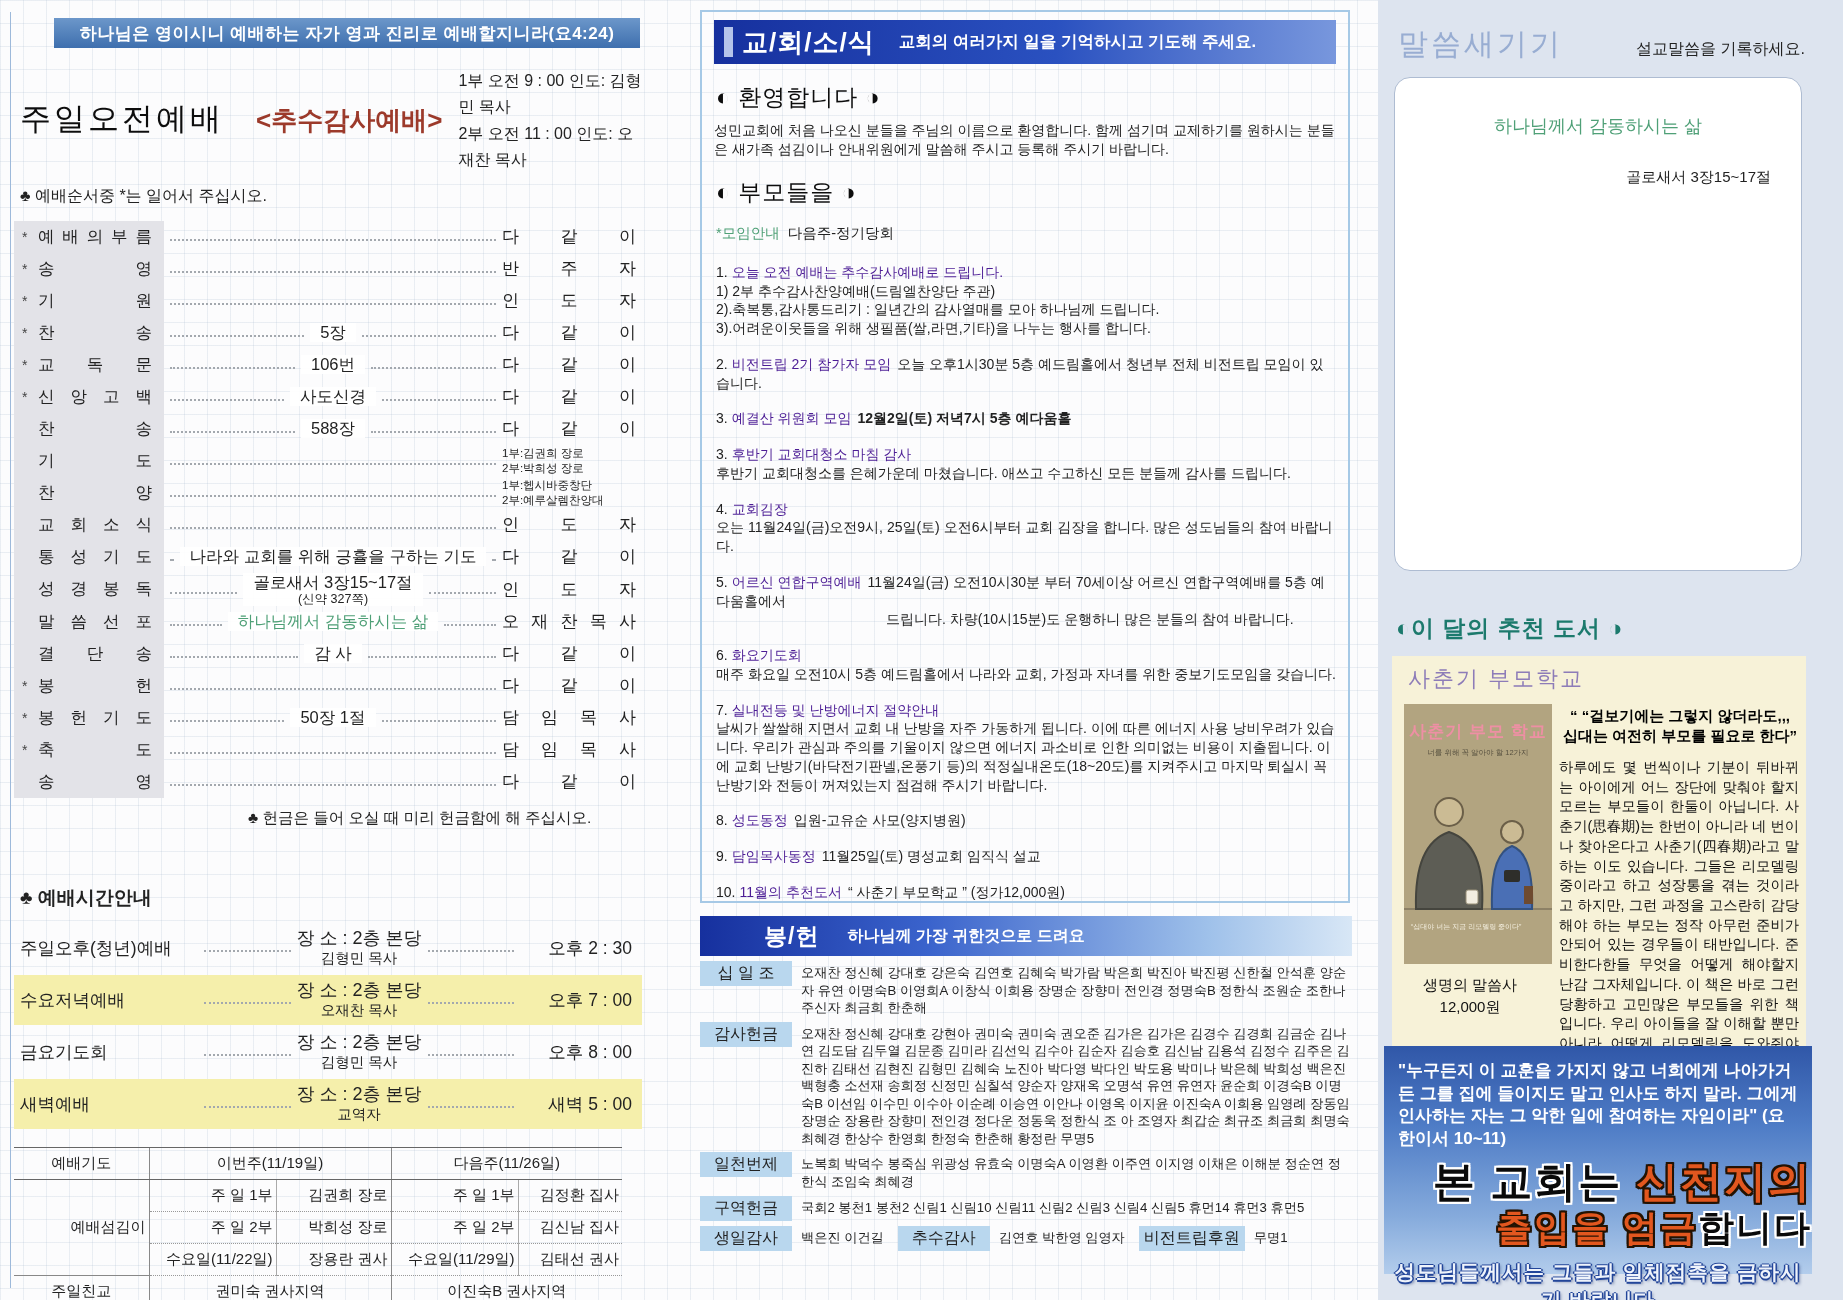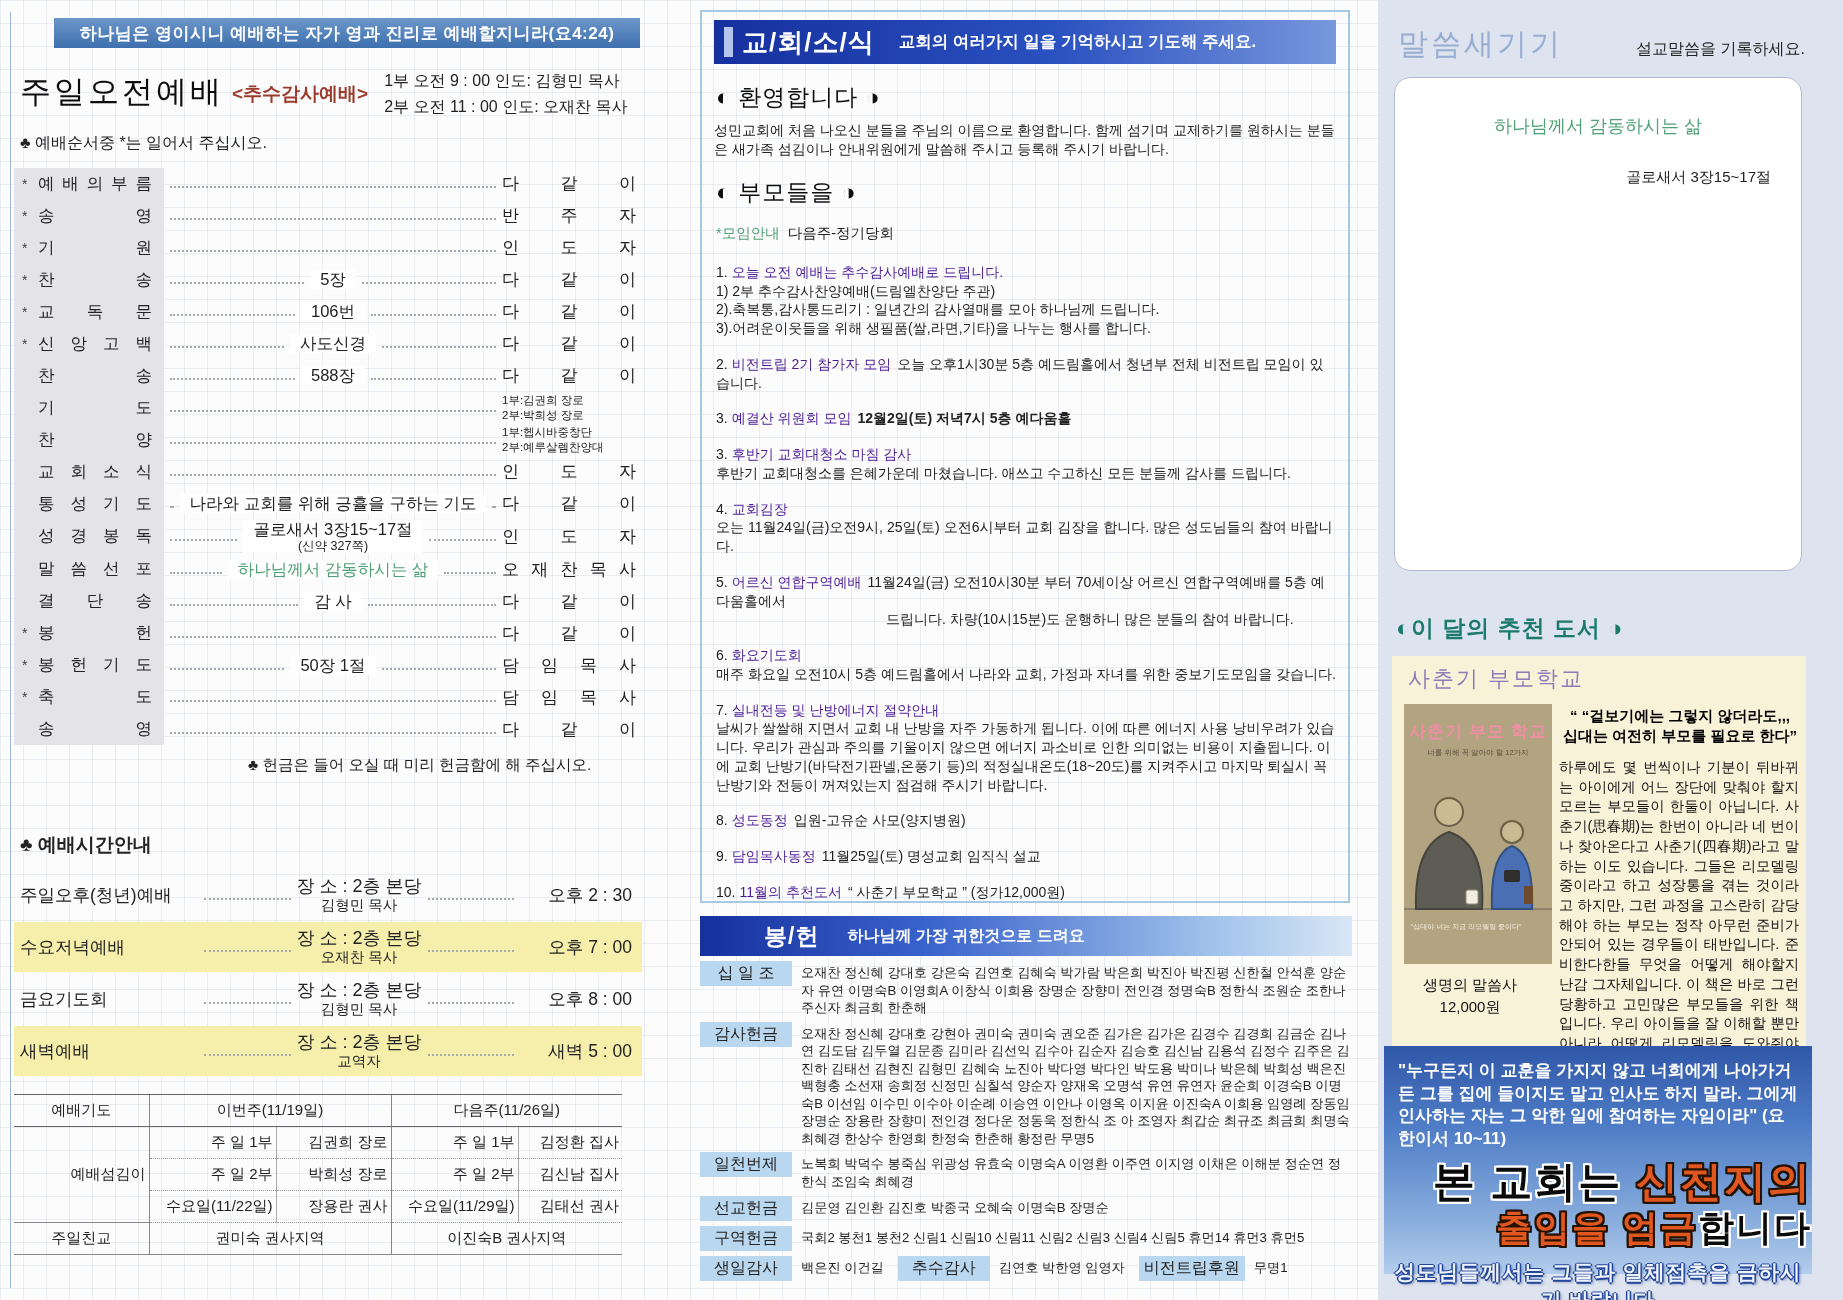--- a/index.html
+++ b/index.html
@@ -13,21 +13,21 @@
     background-size:23px 23px;
   }
   .vline{position:absolute;left:10px;top:12px;width:1px;height:1276px;background:#9db9da;}
 
   
   #left{position:absolute;left:14px;top:0;width:628px;}
   .verse-banner{margin:18px 0 0 40px;width:586px;height:30px;background:linear-gradient(180deg,#6c97ca,#3e6fae);
     color:#fff;font-weight:bold;font-size:17px;display:flex;align-items:center;justify-content:center;letter-spacing:.5px;}
   .title-row{display:flex;align-items:center;margin:16px 0 0 6px;}
   .main-title{font-size:31px;color:#0d0d0d;letter-spacing:3px;white-space:nowrap;}
-  .sub-title{font-size:19px;color:#9c3a2b;font-weight:bold;margin:3px 0 0 8px;white-space:nowrap;}
+  .sub-title{font-size:26px;color:#9c3a2b;font-weight:bold;margin:3px 0 0 8px;white-space:nowrap;padding-left:24px;}
   .times{margin:4px 0 0 16px;font-size:16px;line-height:1.65;white-space:pre-line;}
   .stand-note{margin:12px 0 0 6px;font-size:16px;}
 
   .order{margin-top:14px;display:flex;flex-direction:column;}
   .orow{display:flex;align-items:center;min-height:32px;}
   .olabel{width:150px;box-sizing:border-box;background:#e3e3e8;position:relative;
     padding:3px 12px 3px 24px;align-self:stretch;display:flex;align-items:center;}
   .oltext{display:block;width:100%;font-size:16.5px;color:#222;text-align:justify;text-align-last:justify;}
   .ostar{position:absolute;left:8px;top:50%;transform:translateY(-50%);font-size:14px;color:#444;}
   .dots{flex:1;border-bottom:2px dotted #a3a8ae;margin:0 6px;height:1px;transform:translateY(3px);}
@@ -441,24 +441,20 @@
     </div>
   <div class="orow2">
       <div class="olab">감사헌금</div>
       <div class="onames">오재찬 정신혜 강대호 강현아 권미숙 권미숙 권오준 김가은 김가은 김경수 김경희 김금순 김나연 김도담 김두열 김문종 김미라 김선익 김수아 김순자 김승호 김신남 김용석 김정수 김주은 김진하 김태선 김현진 김형민 김혜숙 노진아 박다영 박다인 박도용 박미나 박은혜 박희성 백은진 백형충 소선재 송희정 신정민 심칠석 양순자 양재옥 오명석 유연 유연자 윤순희 이경숙B 이명숙B 이선임 이수민 이수아 이순례 이승연 이안나 이영옥 이지윤 이진숙A 이희용 임영례 장동임 장명순 장용란 장향미 전인경 정다운 정동욱 정한식 조  아 조영자 최갑순 최규조 최금희 최명숙 최혜경 한상수 한영희 한정숙 한춘해 황정란 무명5</div>
     </div>
   <div class="orow2">
       <div class="olab">일천번제</div>
       <div class="onames">노복희 박덕수 봉죽심 위광성 유효숙 이명숙A 이영환 이주연 이지영 이채은 이해분 정순연 정한식 조임숙 최혜경</div>
     </div>
   <div class="orow2">
-      <div class="olab">선교헌금</div>
-      <div class="onames">김문영 김인환 김진호 박종국 오혜숙 이명숙B 장명순</div>
-    </div>
-  <div class="orow2">
       <div class="olab">구역헌금</div>
       <div class="onames">국회2 봉천1 봉천2 신림1 신림10 신림11 신림2 신림3 신림4 신림5 휴먼14 휴먼3 휴먼5</div>
     </div>
   <div class="lastrow">
     <div class="olab">생일감사</div>
       <div class="onames">백은진 이건길</div>
     <div class="olab">추수감사</div>
       <div class="onames">김연호 박한영 임영자</div>
     <div class="olab">비전트립후원</div>
       <div class="onames">무명1</div>

